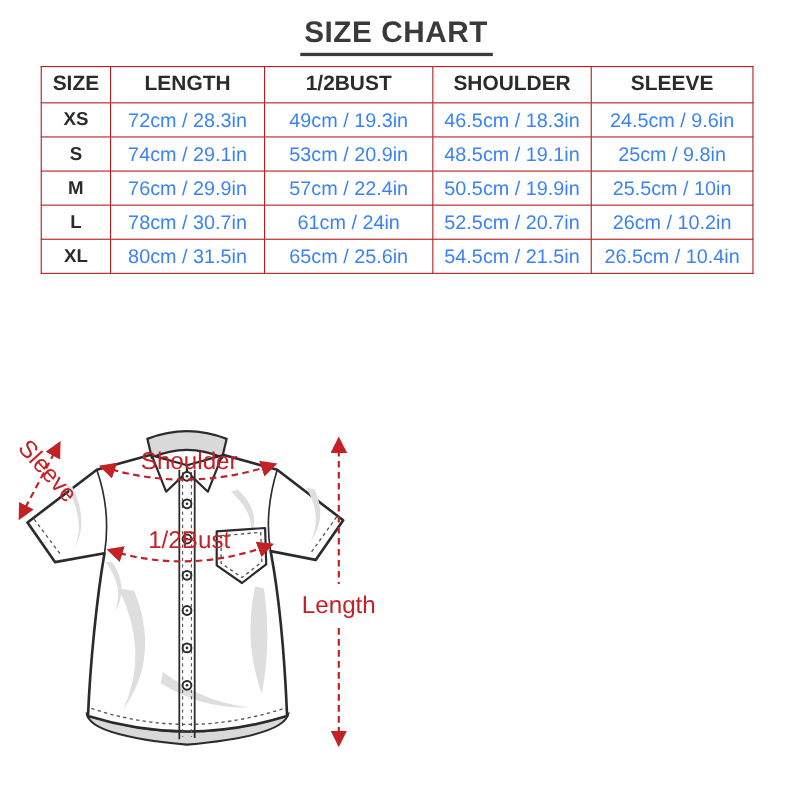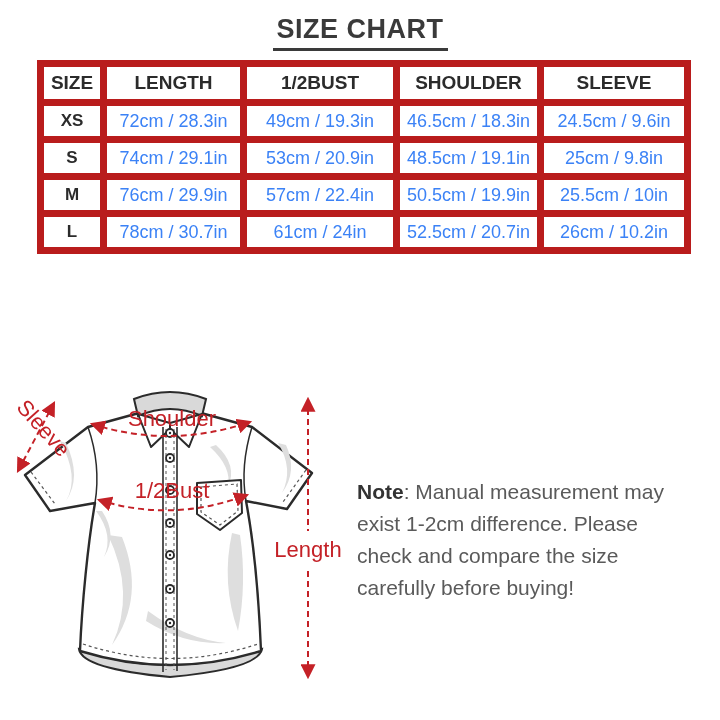--- a/index.html
+++ b/index.html
@@ -8,21 +8,21 @@
 
   
   .title-wrap{position:absolute;top:14px;left:0;width:720px;text-align:center;}
   .title{display:inline-block;font-size:27px;font-weight:bold;color:#3a3a3a;
          letter-spacing:0.5px;border-bottom:3px solid #3a3a3a;padding:0 4px 3px 4px;}
 
   
   table.size-table{position:absolute;left:37px;top:60px;width:647px;
         border-collapse:collapse;table-layout:fixed;}
   table.size-table th, table.size-table td{
-        border:7px solid #b91c1c;text-align:center;vertical-align:middle;
+        border:1px solid #b91c1c;text-align:center;vertical-align:middle;
         padding:0;white-space:nowrap;overflow:hidden;}
   table.size-table th{height:32px;font-size:19px;font-weight:bold;color:#2b2b2b;}
   table.size-table td{height:30px;font-size:18px;color:#3b82f6;}
   table.size-table td.size-col{font-weight:bold;color:#2b2b2b;font-size:17px;text-align:center;}
 
   
   .shirt-svg{position:absolute;left:0px;top:383px;}
 
   
   .note{position:absolute;left:357px;top:476px;width:318px;
@@ -76,20 +76,27 @@
         <td>57cm / 22.4in</td>
         <td>50.5cm / 19.9in</td>
         <td>25.5cm / 10in</td>
       </tr>
       <tr>
         <td class="size-col">L</td>
         <td>78cm / 30.7in</td>
         <td>61cm / 24in</td>
         <td>52.5cm / 20.7in</td>
         <td>26cm / 10.2in</td>
+      </tr>
+      <tr>
+        <td class="size-col">XL</td>
+        <td>80cm / 31.5in</td>
+        <td>65cm / 25.6in</td>
+        <td>54.5cm / 21.5in</td>
+        <td>26.5cm / 10.4in</td>
       </tr>
     </tbody>
   </table>
 
   <svg class="shirt-svg" width="345" height="322" viewBox="0 0 345 322">
     <defs>
       <marker id="arr" viewBox="0 0 10 10" refX="8.5" refY="5" markerWidth="7.5" markerHeight="7.5" orient="auto-start-reverse">
         <path d="M0,0 L10,5 L0,10 Z" fill="#c42127"></path>
       </marker>
     </defs>
@@ -165,17 +172,14 @@
     <rect x="276" y="152" width="64" height="28" fill="#ffffff"></rect>
 
     <g fill="#c42127" font-family="Liberation Sans, sans-serif" font-size="22" text-anchor="middle">
       <text x="0" y="0" transform="translate(38,50) rotate(48)">Sleeve</text>
       <text x="172" y="43">Shoulder</text>
       <text x="172" y="115">1/2Bust</text>
       <text x="308" y="174">Length</text>
     </g>
   </svg>
 
-  <div class="note">
-    <b>Note</b><span>: Manual measurement may exist 1-2cm difference. Please check and compare the size carefully before buying!</span>
-  </div>
 
 </div>
 
 </body></html>

